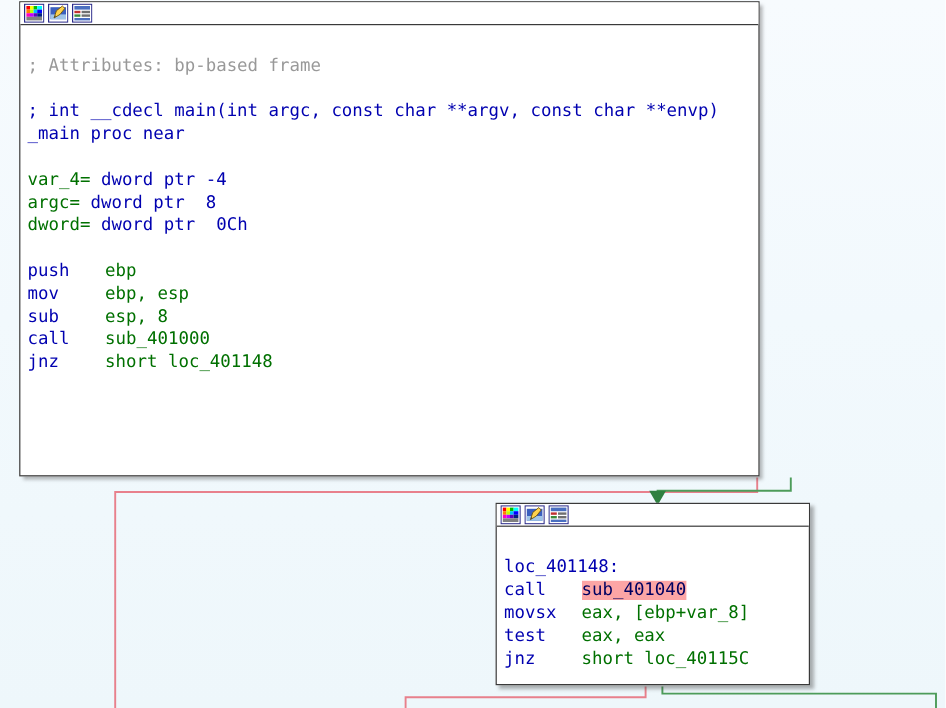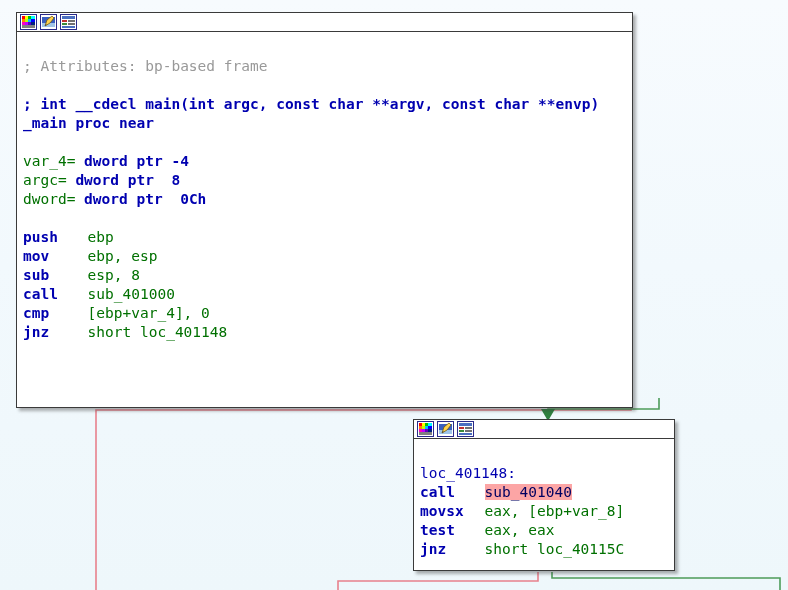--- a/index.html
+++ b/index.html
@@ -57,21 +57,21 @@
 
   
   .line {
     height: 19px;
     line-height: 19px;
     font-size: 14.5px;
     white-space: pre;
     letter-spacing: 0px;
   }
   .line.blank { height: 19px; }
-  .mn   { color: #0000b0; font-weight: bold; }          
+  .mn   { color: #0000b0; }          
   .op   { color: #007000; }          
   .cmt  { color: #999999; }          
   .lbl  { color: #0000b0; }          
   .hl   { background: #fca5a5; color: #000060; }  
 
   
   .col-mn { display: inline-block; width: 7.4ch; }
 </style>
 </head>
 <body>
@@ -81,21 +81,21 @@
   <svg id="edges" viewBox="0 0 788 590" xmlns="http://www.w3.org/2000/svg">
     <g fill="none" stroke-width="1.6">
       <path d="M 631 398 L 631 410 L 96 410 L 96 590" stroke="#e8808c"></path>
       <path d="M 659 398 L 659 409 L 548 409 L 548 412" stroke="#4d9c5a"></path>
       <path d="M 538 572 L 538 581 L 338 581 L 338 590" stroke="#e8808c"></path>
       <path d="M 552 572 L 552 578 L 780 578 L 780 590" stroke="#4d9c5a"></path>
     </g>
     <polygon points="541,409 555,409 548,421" fill="#2f8040"></polygon>
   </svg>
 
-  <div class="node" style="left:16px; top:12px; width:617px; height:396px;">
+  <div class="node" style="left:16px; top:1px; width:617px; height:396px;">
 
     <div class="node-titlebar">
 
       <svg class="tbicon" viewBox="0 0 17 16">
         <rect x="0.5" y="0.5" width="16" height="15" fill="#ffffff" stroke="#2a2a8a"></rect>
         <rect x="2" y="2" width="3" height="3" fill="#ff0000"></rect>
         <rect x="5" y="2" width="3" height="3" fill="#ffff00"></rect>
         <rect x="8" y="2" width="3" height="3" fill="#00c000"></rect>
         <rect x="11" y="2" width="4" height="3" fill="#00ffff"></rect>
         <rect x="2" y="5" width="3" height="3" fill="#ff8000"></rect>
@@ -136,21 +136,20 @@
       <div class="line"><span class="mn">_main</span><span class="mn"> </span><span class="mn">proc near</span></div>
       <div class="line blank"></div>
       <div class="line"><span class="op">var_4=</span><span class="mn"> dword ptr -4</span></div>
       <div class="line"><span class="op">argc=</span><span class="mn"> dword ptr  8</span></div>
       <div class="line"><span class="op">dword=</span><span class="mn"> dword ptr  0Ch</span></div>
       <div class="line blank"></div>
       <div class="line"><span class="mn col-mn">push</span><span class="op">ebp</span></div>
       <div class="line"><span class="mn col-mn">mov</span><span class="op">ebp, esp</span></div>
       <div class="line"><span class="mn col-mn">sub</span><span class="op">esp, 8</span></div>
       <div class="line"><span class="mn col-mn">call</span><span class="op">sub_401000</span></div>
-      <div class="line"><span class="mn col-mn">cmp</span><span class="op">[ebp+var_4], 0</span></div>
       <div class="line"><span class="mn col-mn">jnz</span><span class="op">short loc_401148</span></div>
     </div>
   </div>
 
   <div class="node" style="left:413px; top:419px; width:262px; height:152px;">
 
     <div class="node-titlebar">
       <svg class="tbicon" viewBox="0 0 17 16">
         <rect x="0.5" y="0.5" width="16" height="15" fill="#ffffff" stroke="#2a2a8a"></rect>
         <rect x="2" y="2" width="3" height="3" fill="#ff0000"></rect>

